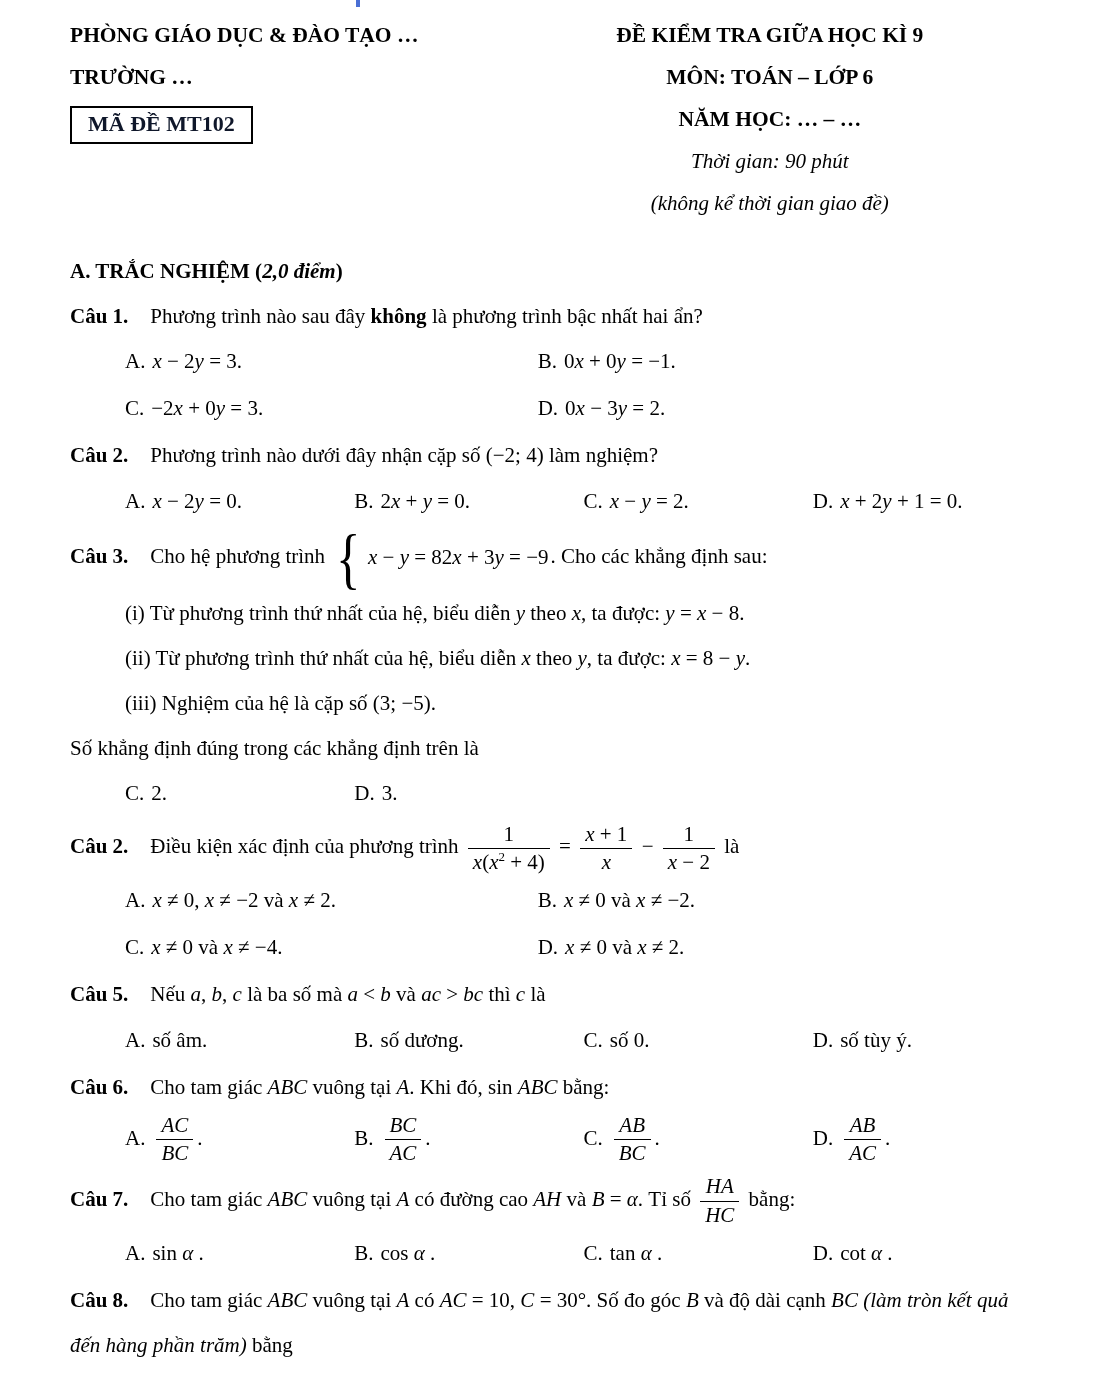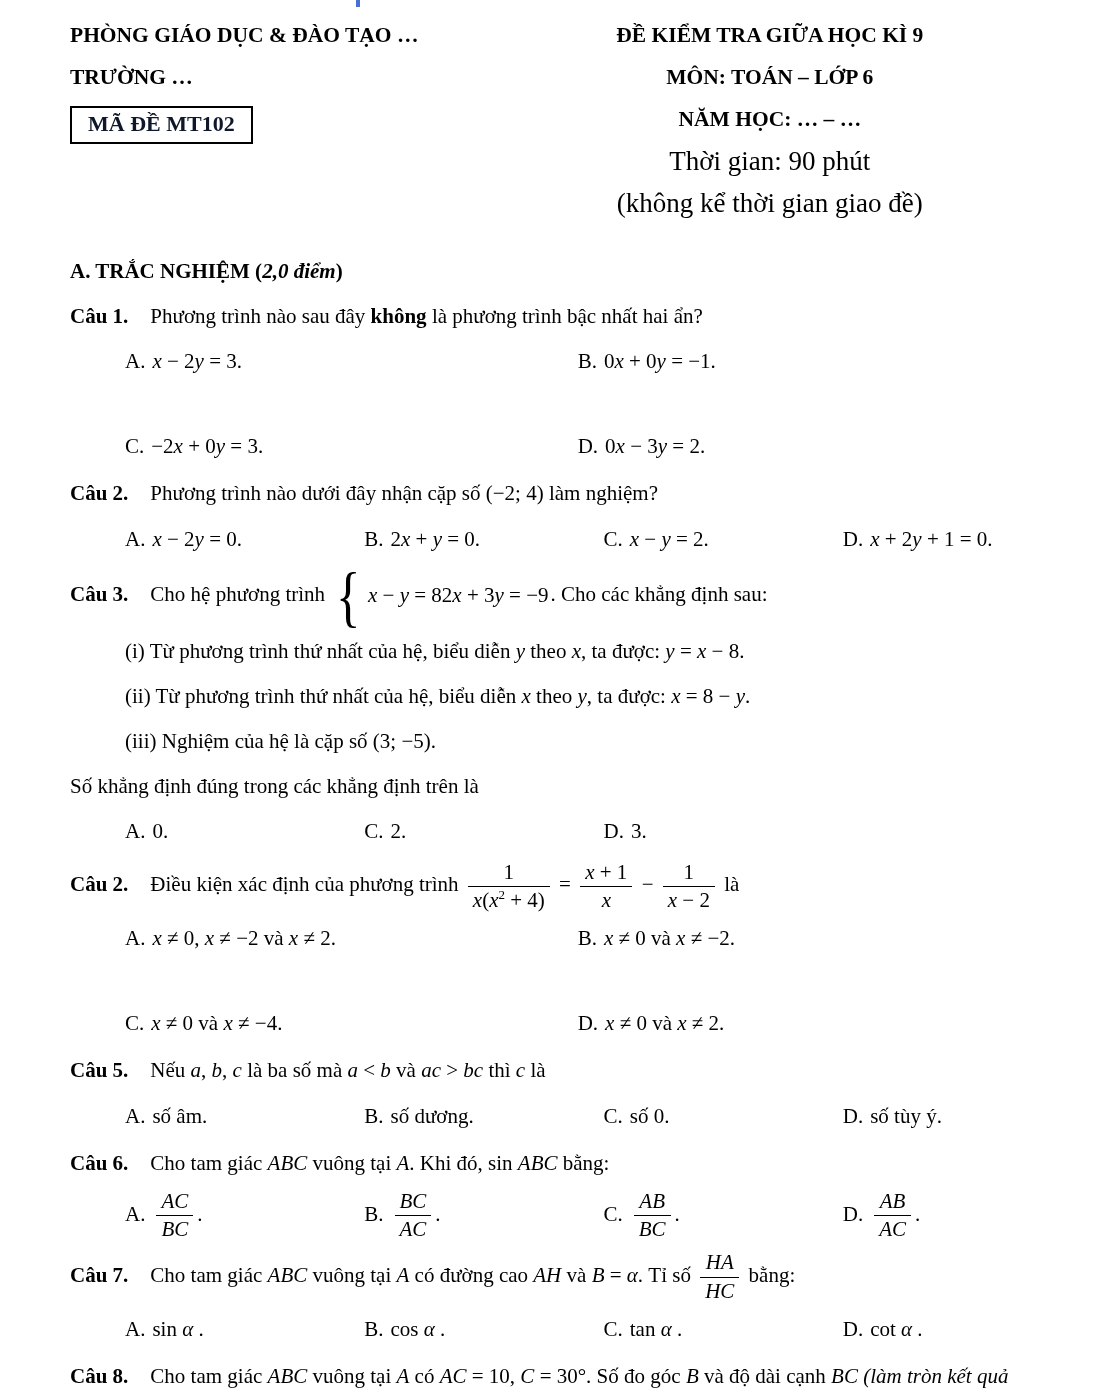--- a/index.html
+++ b/index.html
@@ -17,41 +17,40 @@
   .top-artifact {
     position: absolute; left: 356px; top: 0;
     width: 4px; height: 7px; background: #4a6fd4;
   }
   
   .header { display: flex; }
   .header-left { flex: 0 0 44%; text-align: left; }
   .header-right { flex: 1; text-align: center; }
   .hline { line-height: 42px; }
   .hbold { font-weight: bold; font-size: 21.5px; }
-  .hitalic { line-height: 42px; font-size: 27px; }
+  .hitalic { font-style: italic; line-height: 42px; font-size: 21px; }
   .exam-code-box {
     display: inline-block;
     border: 2px solid #000;
     padding: 3px 16px 5px 16px;
     margin-top: 8px;
   }
   .exam-code { font-weight: bold; font-size: 22px; }
   
   .section-title { margin-top: 26px; font-weight: bold; line-height: 2.0; }
   .question { margin-top: 2px; }
   .q-line { line-height: 2.15; }
   .q-label { font-weight: bold; margin-right: 22px; }
   .statement { padding-left: 55px; line-height: 2.15; }
   .q-closing { line-height: 2.15; }
   .opts {
     padding-left: 55px;
     display: grid;
     row-gap: 2px;
     align-items: center;
-    gap: 40px;
   }
   .cols-2 { grid-template-columns: 45% 55%; }
   .cols-4 { grid-template-columns: 1fr 1fr 1fr 1fr; }
   .opt { line-height: 2.15; }
   .opt-label { margin-right: 7px; }
   
   i { font-style: italic; }
   sup { font-size: 13px; }
   .frac {
     display: inline-block;
@@ -135,21 +134,20 @@
               <span><i>x</i> − <i>y</i> = 8</span>
               <span>2<i>x</i> + 3<i>y</i> = −9</span>
             </span>
           </span>. Cho các khẳng định sau:</span>
     </div>
     <div class="statement">(i) Từ phương trình thứ nhất của hệ, biểu diễn <i>y</i> theo <i>x</i>, ta được: <i>y</i> = <i>x</i> − 8.</div>
     <div class="statement">(ii) Từ phương trình thứ nhất của hệ, biểu diễn <i>x</i> theo <i>y</i>, ta được: <i>x</i> = 8 − <i>y</i>.</div>
     <div class="statement">(iii) Nghiệm của hệ là cặp số (3; −5).</div>
     <div class="q-closing">Số khẳng định đúng trong các khẳng định trên là</div>
     <div class="opts cols-4">
-      <div class="opt"><span class="opt-label">A.</span><span>0.</span></div>
       <div class="opt"><span class="opt-label">C.</span><span>2.</span></div>
       <div class="opt"><span class="opt-label">D.</span><span>3.</span></div>
     </div>
   </div>
 
   <div class="question">
     <div class="q-line">
       <span class="q-label">Câu 2.</span><span>Điều kiện xác định của phương trình <span class="frac"><span class="num">1</span><span class="den"><i>x</i>(<i>x</i><sup>2</sup> + 4)</span></span> = <span class="frac"><span class="num"><i>x</i> + 1</span><span class="den"><i>x</i></span></span> − <span class="frac"><span class="num">1</span><span class="den"><i>x</i> − 2</span></span> là</span>
     </div>
     <div class="opts cols-2">

